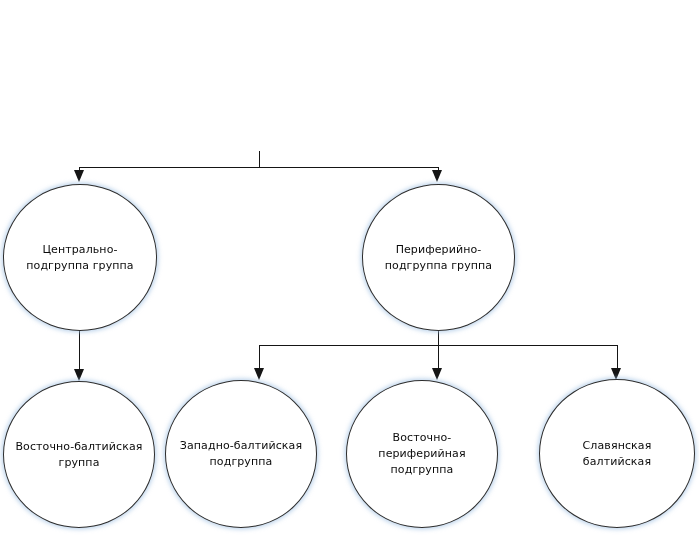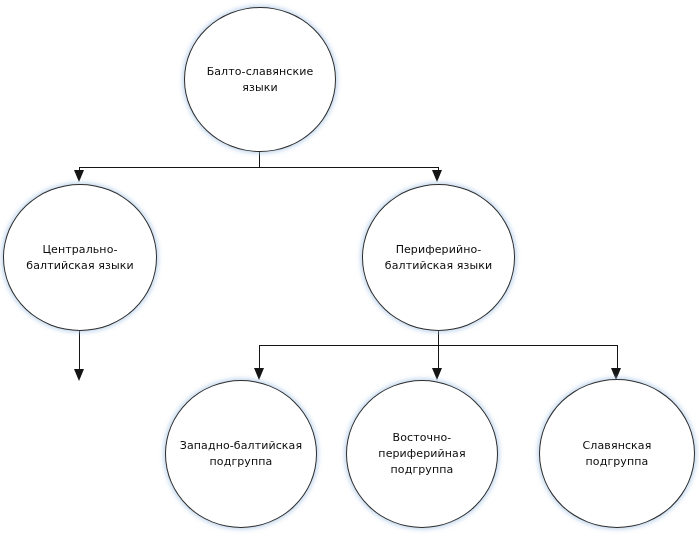--- a/index.html
+++ b/index.html
@@ -60,41 +60,41 @@
 
   <div class="line" style="left:438px; top:330px; width:1px; height:16px;"></div>
   <div class="line" style="left:259px; top:345px; width:359px; height:1px;"></div>
   <div class="line" style="left:259px; top:345px; width:1px; height:25px;"></div>
   <div class="line" style="left:438px; top:345px; width:1px; height:25px;"></div>
   <div class="line" style="left:617px; top:345px; width:1px; height:25px;"></div>
   <div class="arrow" style="left:254px; top:368px;"></div>
   <div class="arrow" style="left:432px; top:368px;"></div>
   <div class="arrow" style="left:611px; top:368px;"></div>
 
-  <div class="node" style="left:184px; top:7px; width:152px; height:145px;">
-    <div class="node-label">Балто-славянские
-языки</div>
-  </div>
 
   <div class="node" style="left:3px; top:184px; width:154px; height:147px;">
     <div class="node-label">Центрально-
-балтийская языки</div>
+подгруппа группа</div>
   </div>
   <div class="node" style="left:362px; top:184px; width:153px; height:147px;">
     <div class="node-label">Периферийно-
-балтийская языки</div>
+подгруппа группа</div>
   </div>
 
+  <div class="node" style="left:3px; top:381px; width:152px; height:147px;">
+    <div class="node-label">Восточно-балтийская
+группа</div>
+  </div>
   <div class="node" style="left:165px; top:380px; width:152px; height:148px;">
     <div class="node-label">Западно-балтийская
 подгруппа</div>
   </div>
   <div class="node" style="left:346px; top:380px; width:152px; height:148px;">
     <div class="node-label">Восточно-
 периферийная
 подгруппа</div>
   </div>
   <div class="node" style="left:539px; top:379px; width:156px; height:149px;">
     <div class="node-label">Славянская
-подгруппа</div>
+балтийская</div>
   </div>
 
 </div>
 
 </body></html>

